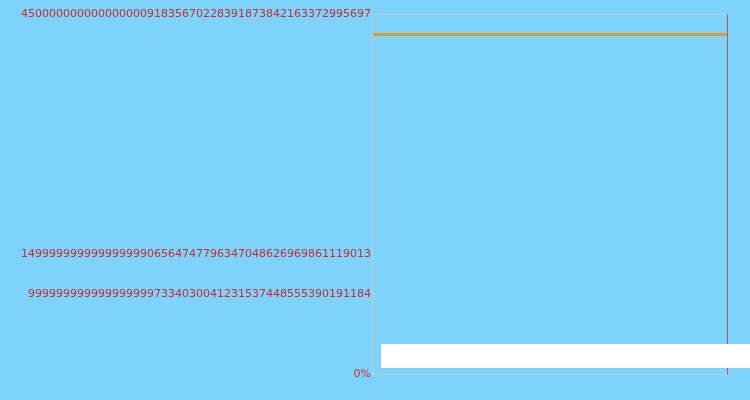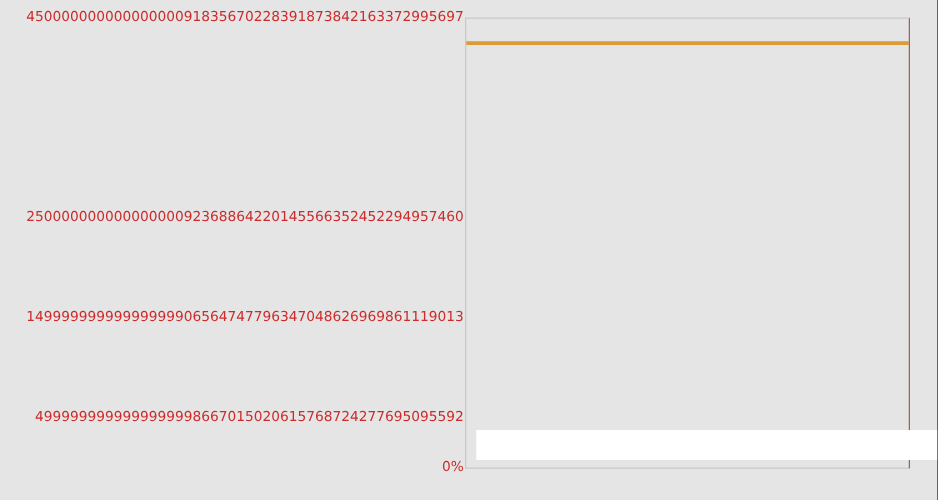--- a/index.html
+++ b/index.html
@@ -1,20 +1,20 @@
 <!DOCTYPE html>
 <html><head>
 <meta charset="utf-8">
 <style>
   html, body { margin: 0; padding: 0; background: #000; }
   .canvas {
     position: relative;
     width: 750px;
     height: 400px;
-    background: #e5e5e5;
+    background: #7dd3fc;
     overflow: hidden;
     font-family: "DejaVu Sans", sans-serif;
   }
   .ylabel {
     position: absolute;
     right: 379px;
     font-size: 11px;
     line-height: 12px;
     letter-spacing: 0px;
     color: #CD2B2B;
@@ -48,23 +48,22 @@
     height: 24px;
     background: #FFFFFF;
   }
 </style>
 </head>
 <body>
 
 <div class="canvas">
 
   <div class="ylabel" style="top: 8px">45000000000000000091835670228391873842163372995697</div>
-  <div class="ylabel" style="top: 168px">25000000000000000092368864220145566352452294957460</div>
   <div class="ylabel" style="top: 248px">14999999999999999906564747796347048626969861119013</div>
-  <div class="ylabel" style="top: 328px">4999999999999999998667015020615768724277695095592</div>
+  <div class="ylabel" style="top: 288px">9999999999999999997334030041231537448555390191184</div>
   <div class="ylabel" style="top: 368px">0%</div>
 
   <div class="plot">
     <div class="orange-line"></div>
   </div>
 
   <div class="white-bar"></div>
 
 </div>
 

